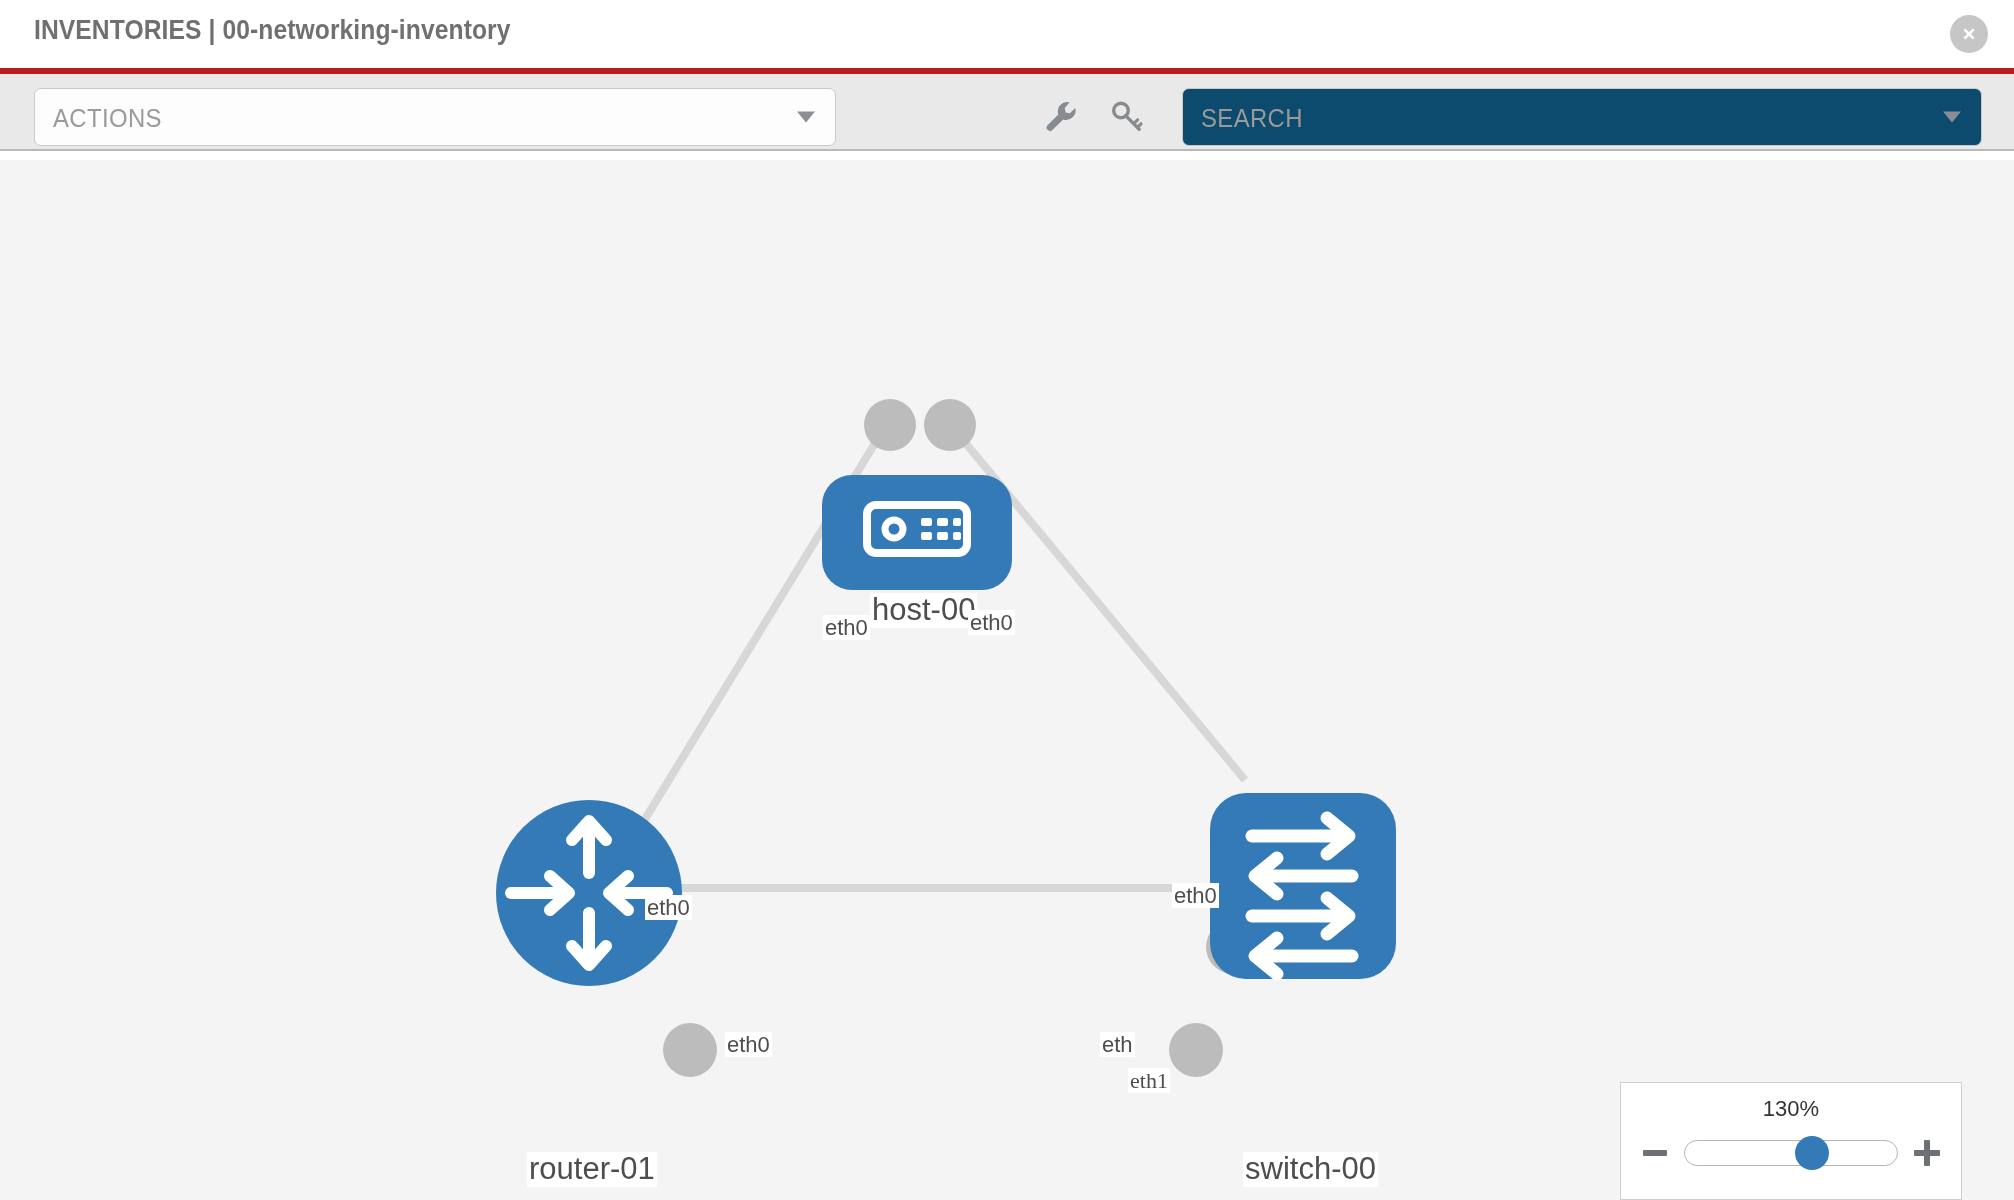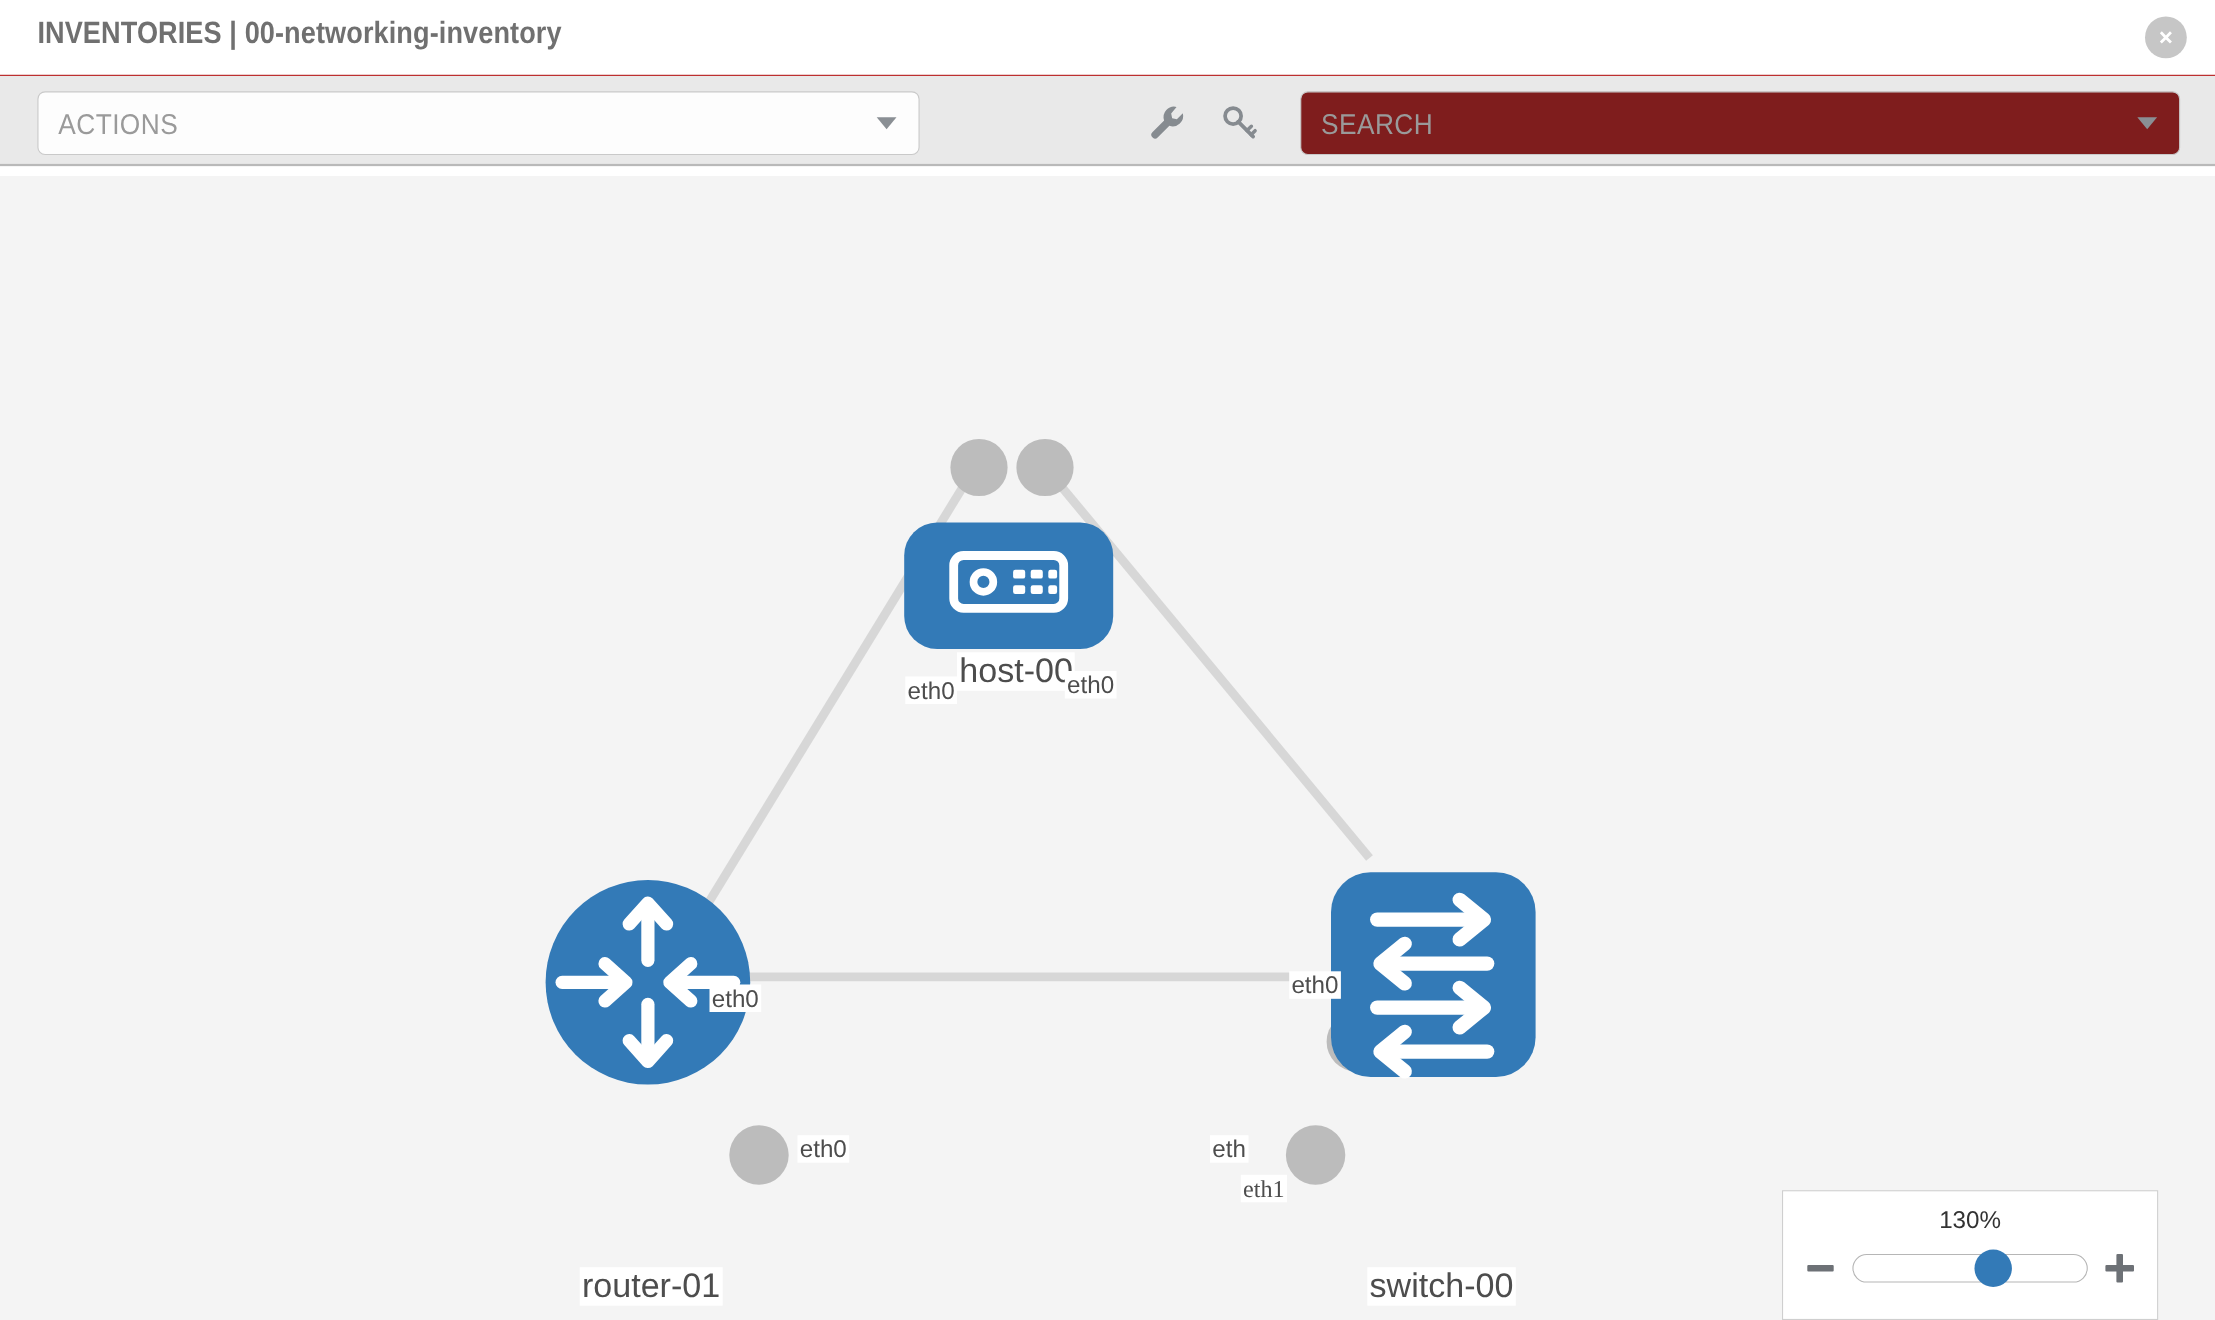--- a/index.html
+++ b/index.html
@@ -31,21 +31,21 @@
     background: #c6c6c6;
     display: flex; align-items: center; justify-content: center;
     cursor: pointer;
   }
   .close-btn svg { display: block; }
 
   
   .toolbar {
     position: absolute; left: 0; top: 68px; width: 2014px; height: 83px;
     background: #e9e9e9;
-    border-top: 1px solid #b91c1c;
+    border-top: 6px solid #b91c1c;
     border-bottom: 2px solid #b9b9b9;
   }
   .actions-select {
     position: absolute; left: 34px; top: 14px;
     width: 802px; height: 58px;
     background: #fdfdfd;
     border: 1px solid #c9c9c9;
     border-radius: 7px;
     cursor: pointer;
   }
@@ -66,21 +66,21 @@
     position: absolute; top: 22px; width: 44px; height: 44px;
     cursor: pointer;
     display: flex; align-items: center; justify-content: center;
   }
   .tool-icon.wrench { left: 1038px; }
   .tool-icon.key    { left: 1104px; }
 
   .search-box {
     position: absolute; left: 1182px; top: 14px;
     width: 800px; height: 58px;
-    background: #7f1d1d;
+    background: #0c4a6e;
     border: 1px solid #c9c9c9;
     border-radius: 7px;
     cursor: text;
   }
   .search-label {
     position: absolute; left: 18px; top: 14px;
     font-size: 26px; color: #9a9a9a; letter-spacing: 0.4px;
     font-family: "Liberation Sans Narrow", "Liberation Sans", sans-serif;
     transform: scaleX(0.92); transform-origin: left center;
   }

